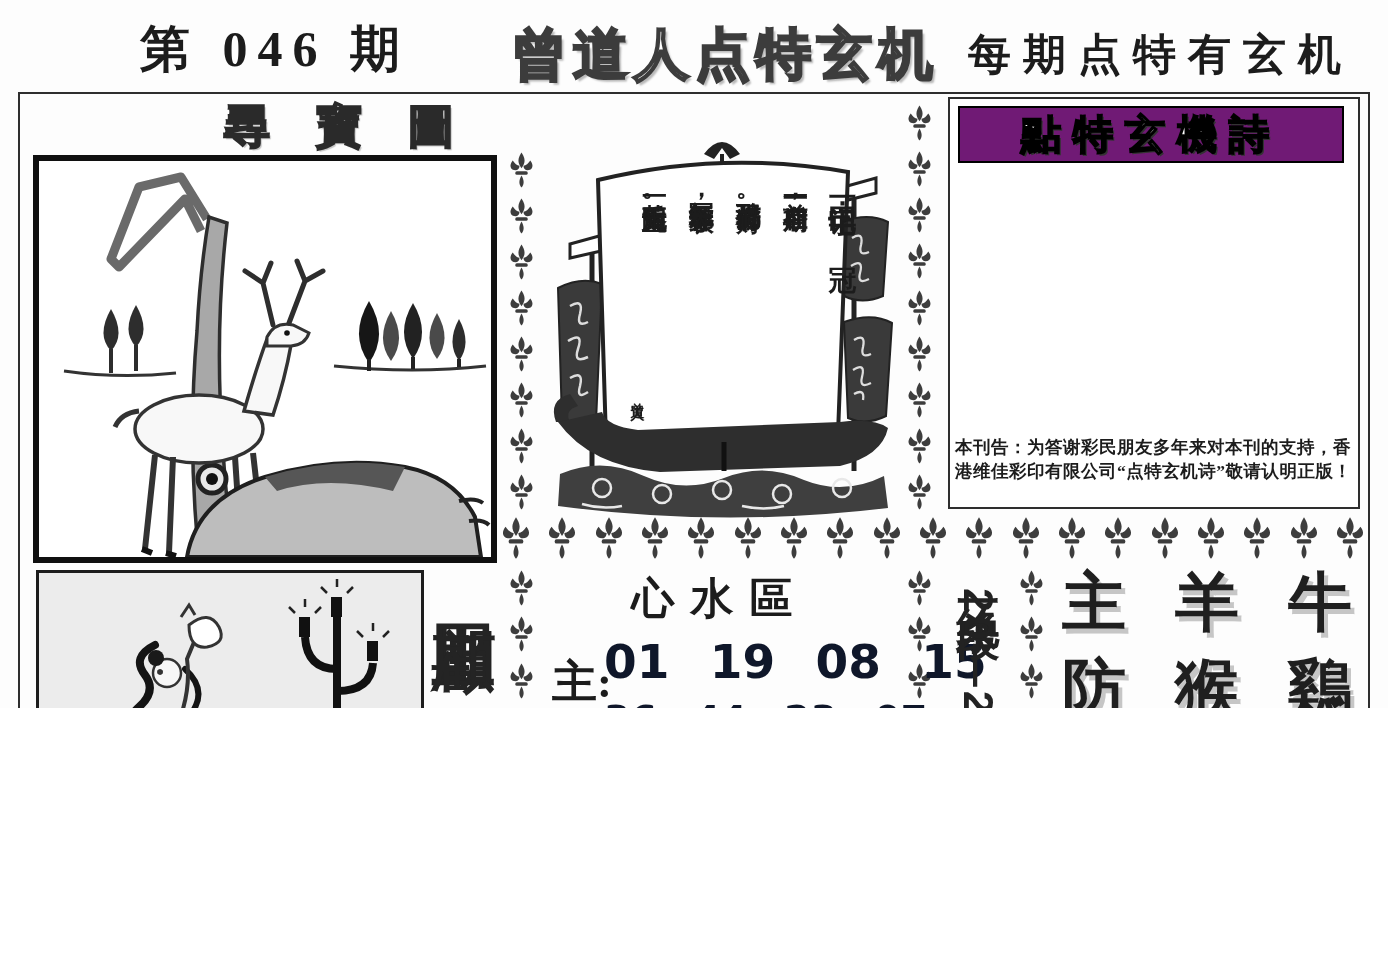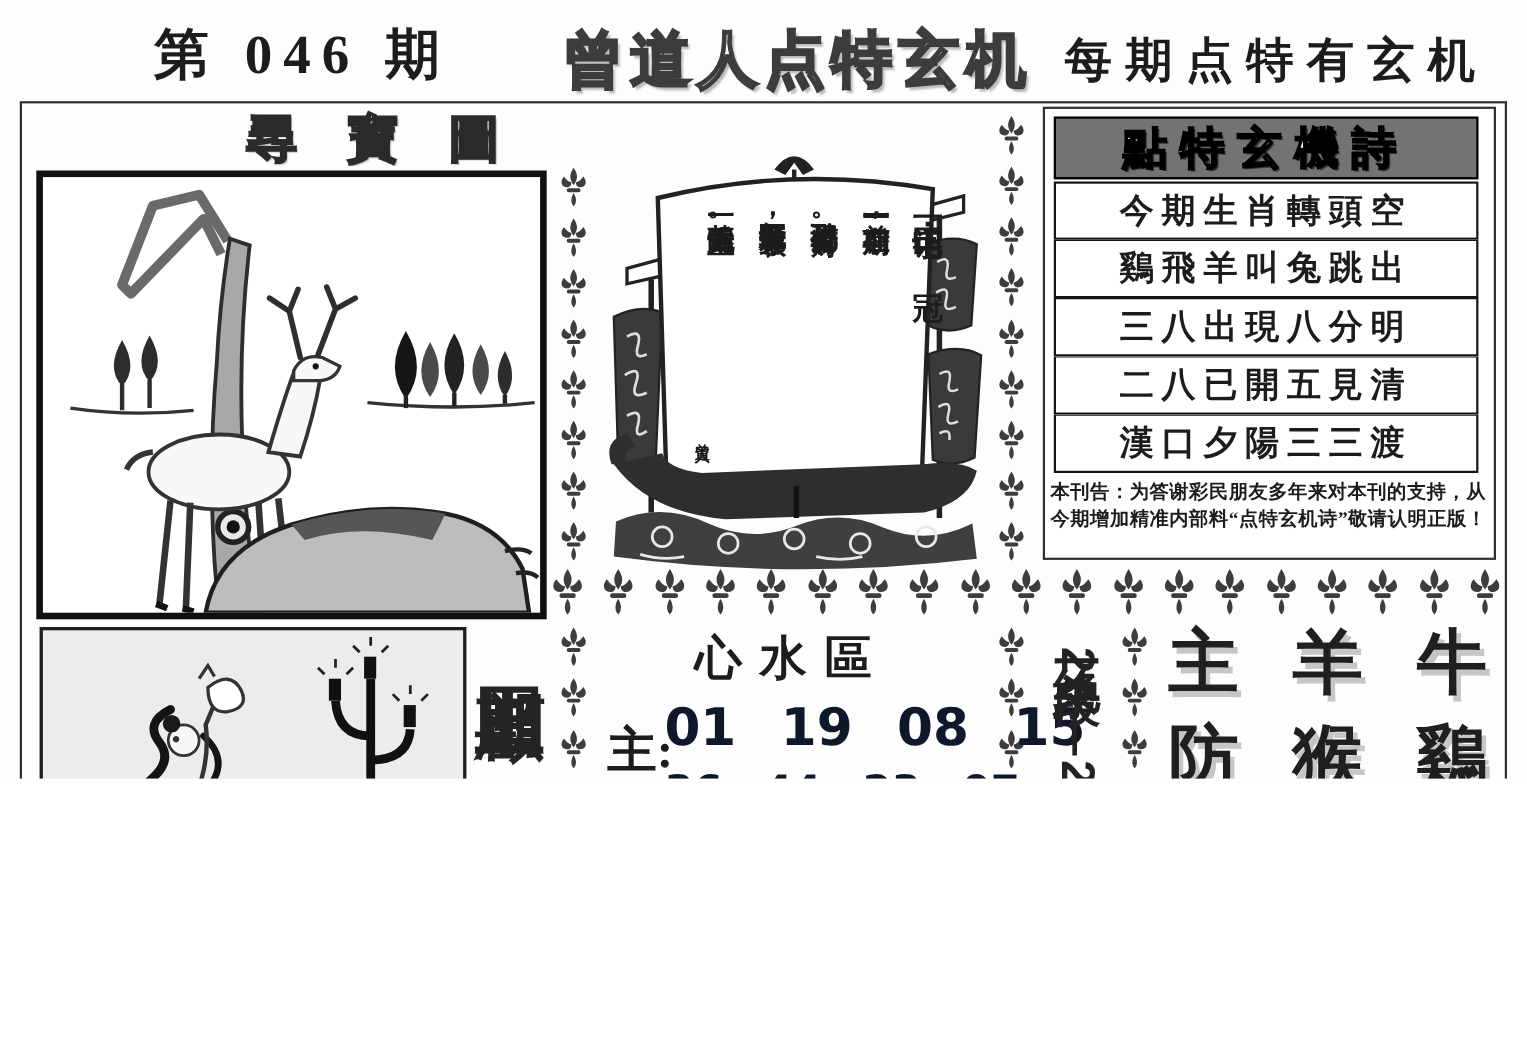--- a/index.html
+++ b/index.html
@@ -389,32 +389,25 @@
   <div class="abs vert sail-text" style="left:620px; top:182px; width:246px; height:300px; font-size:25px;">
     <div style="font-size:28px; font-weight:900;">一字记记曰：　冠</div>
     <div>一前一后在今期，</div>
     <div>鸡飞蛋打仍有财。</div>
     <div>红红冠子穿棉衣，</div>
     <div>一落千丈九重阳。</div>
   </div>
   <div class="abs vert" style="left:628px; top:392px; font-size:14px; font-weight:700; letter-spacing:2px;">曾道人</div>
 
   <div class="abs" style="left:948px; top:97px; width:412px; height:412px; border:2px solid #2e2e2e; background:#fff;">
-    <div style="position:absolute; left:8px; top:7px; width:386px; height:57px; background:#737373; border:2px solid #000;
+    <div style="position:absolute; left:8px; top:7px; width:386px; height:57px; background:#701a75; border:2px solid #000;
                 display:flex; align-items:center; justify-content:center;">
       <span style="font-size:40px; font-weight:900; color:#fff; -webkit-text-stroke:1.8px #000; letter-spacing:12px; text-shadow:2px 2px 0 #333;">點特玄機詩</span>
     </div>
-    <div style="position:absolute; left:8px; top:66px; width:386px;">
-      <div class="poem-row" style="height:53px; border-top-width:2px;">今期生肖轉頭空</div>
-      <div class="poem-row" style="height:53px;">鷄飛羊叫兔跳出</div>
-      <div class="poem-row" style="height:53px;">三八出現八分明</div>
-      <div class="poem-row" style="height:53px;">二八已開五見清</div>
-      <div class="poem-row" style="height:53px;">漢口夕陽三三渡</div>
-    </div>
-    <div style="position:absolute; left:5px; top:336px; width:400px; font-size:17.5px; font-weight:700; line-height:24px; letter-spacing:0.5px;">本刊告：为答谢彩民朋友多年来对本刊的支持，从今期增加精准内部料“点特玄机诗”敬请认明正版！</div>
+    <div style="position:absolute; left:5px; top:336px; width:400px; font-size:17.5px; font-weight:700; line-height:24px; letter-spacing:0.5px;">本刊告：为答谢彩民朋友多年来对本刊的支持，香港维佳彩印有限公司“点特玄机诗”敬请认明正版！</div>
   </div>
 
   <div class="abs" style="left:555px; top:570px; width:330px; text-align:center; font-size:43px; font-weight:900; letter-spacing:16px;">心水區</div>
 
   <div class="abs" style="left:552px; top:652px; font-size:45px; font-weight:900;">主:</div>
   <div class="abs num-row" style="left:604px; top:634px; font-size:47px; word-spacing:24px;">01 19 08 15</div>
   <div class="abs num-row" style="left:604px; top:697px; font-size:38px; word-spacing:24px;">36 44 23 07</div>
 
   <div class="abs" style="left:552px; top:786px; font-size:45px; font-weight:900;">防:</div>
   <div class="abs num-row" style="left:588px; top:766px; font-size:41px; word-spacing:14px;">09 30 47 12 49</div>

